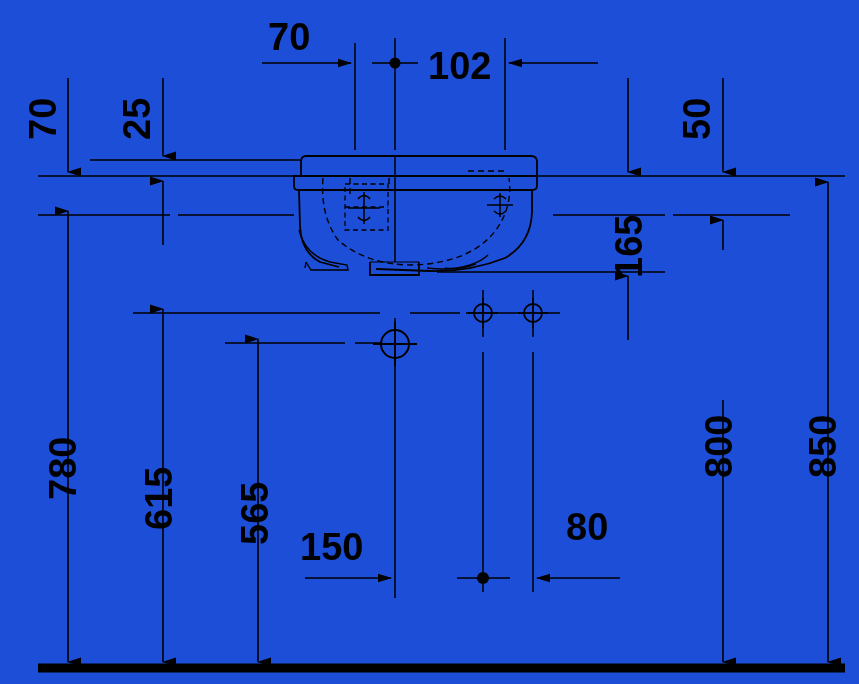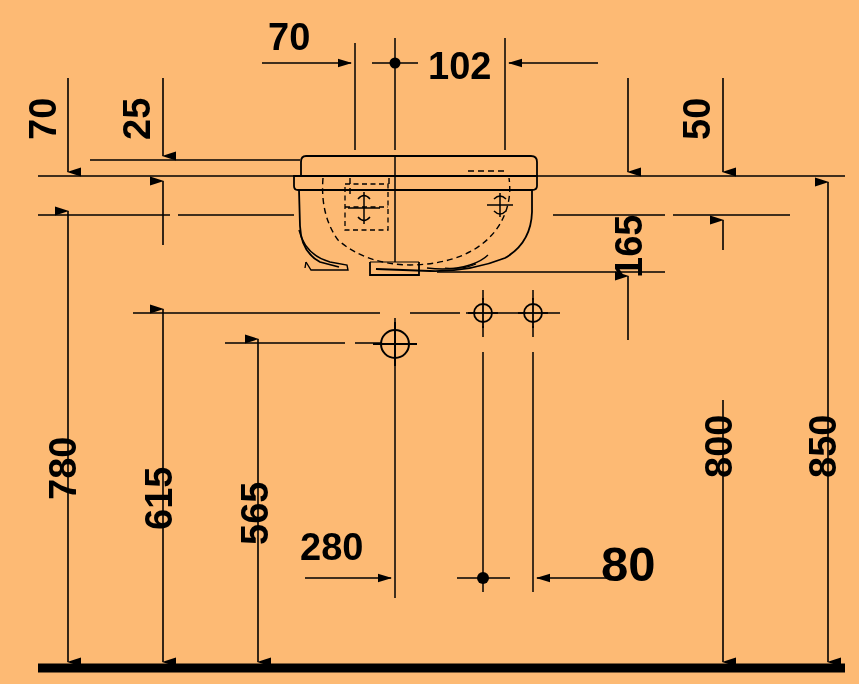--- a/index.html
+++ b/index.html
@@ -1,17 +1,17 @@
 <!DOCTYPE html>
 <html><head>
 <meta charset="utf-8">
 <style>
   html,body{margin:0;padding:0;background:#ffffff;}
   body{font-family:"Liberation Sans",sans-serif;}
-  #stage{position:relative;width:859px;height:684px;background:#fdba74;overflow:hidden;}
+  #stage{position:relative;width:859px;height:684px;background:#1d4ed8;overflow:hidden;}
   #stage svg{position:absolute;left:0;top:0;}
   .dimtext{
     position:absolute;
     font-family:"Liberation Sans",sans-serif;
     font-weight:bold;
     color:#000;
     white-space:nowrap;
     line-height:1;
   }
   .vert{transform-origin:0 0;transform:rotate(-90deg);}
@@ -224,17 +224,17 @@
   <div class="dimtext vert" style="left:44px;top:500px;font-size:38px;">780</div>
 
   <div class="dimtext vert" style="left:140px;top:530px;font-size:38px;">615</div>
 
   <div class="dimtext vert" style="left:236px;top:545px;font-size:38px;">565</div>
 
   <div class="dimtext vert" style="left:700px;top:478px;font-size:38px;">800</div>
 
   <div class="dimtext vert" style="left:804px;top:478px;font-size:38px;">850</div>
 
-  <div class="dimtext" style="left:300px;top:528px;font-size:38px;">280</div>
-
-  <div class="dimtext" style="left:566px;top:540px;font-size:49px;margin-left:35px;">80</div>
+  <div class="dimtext" style="left:300px;top:528px;font-size:38px;">150</div>
+
+  <div class="dimtext" style="left:566px;top:508px;font-size:38px;">80</div>
 
 </div>
 
 </body></html>

